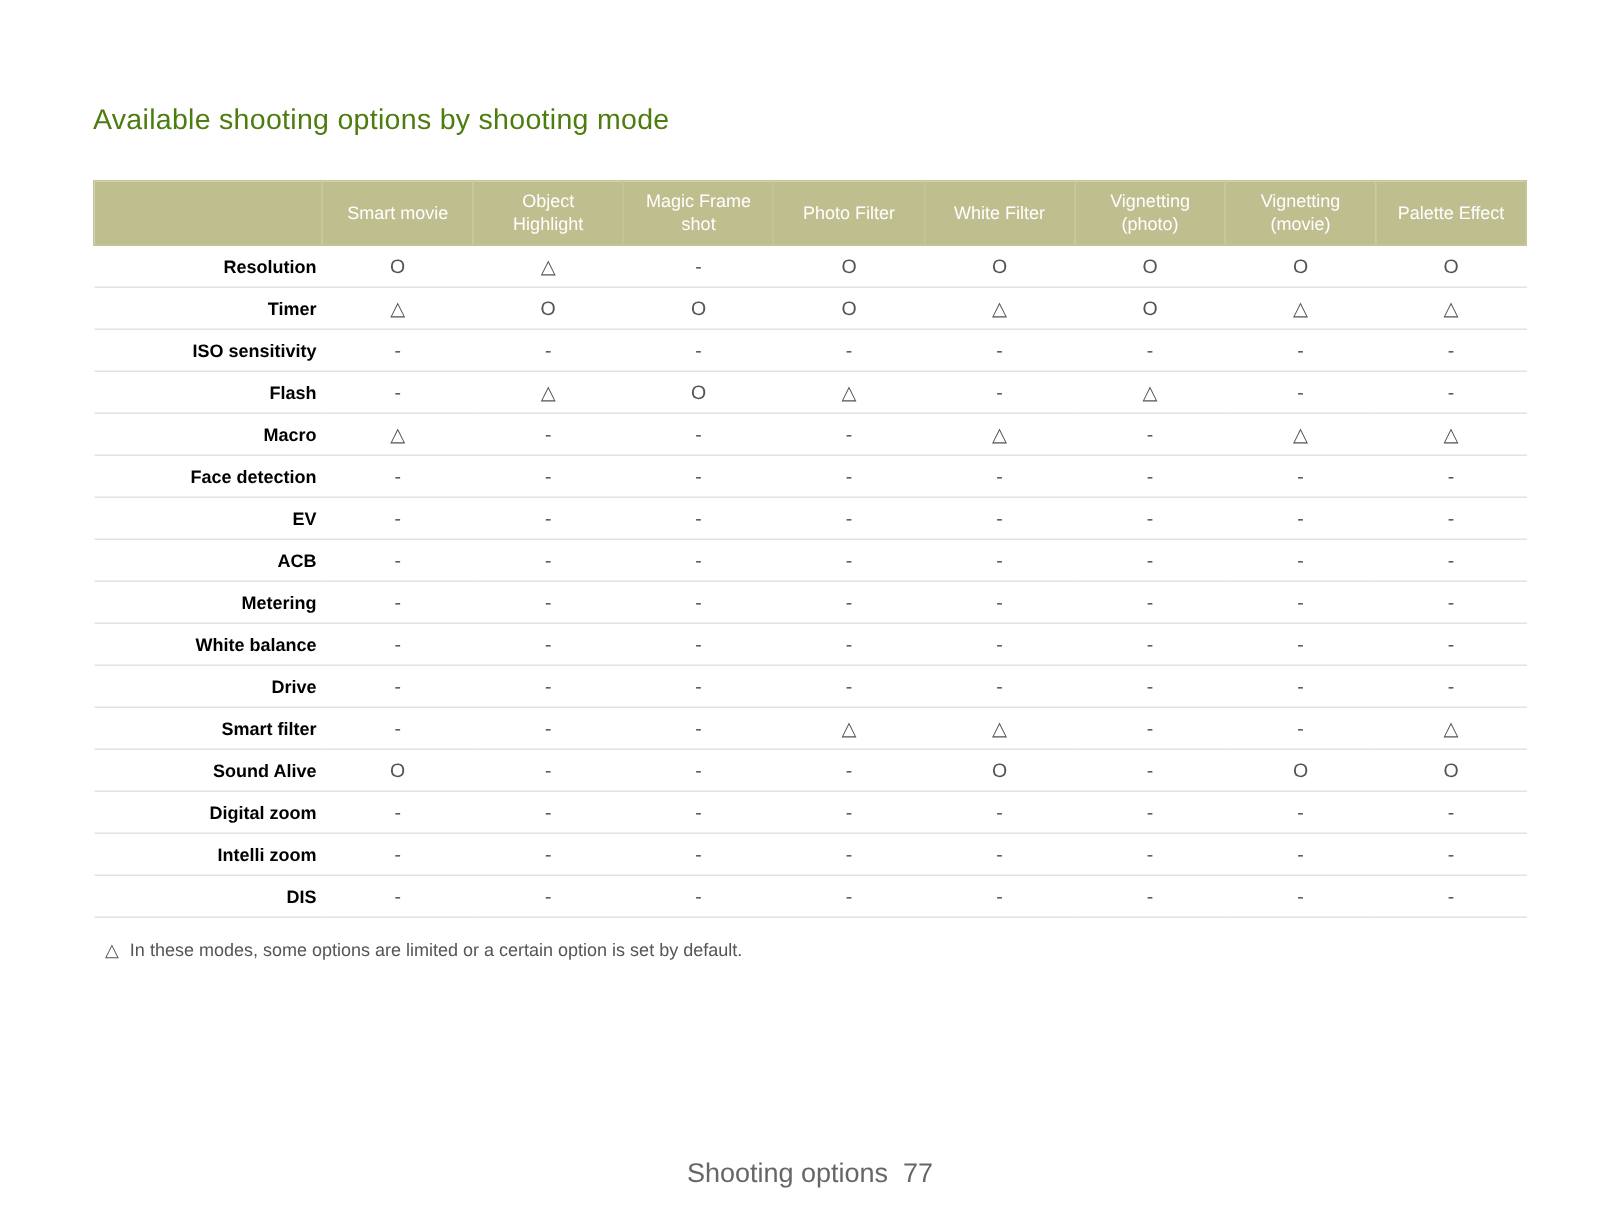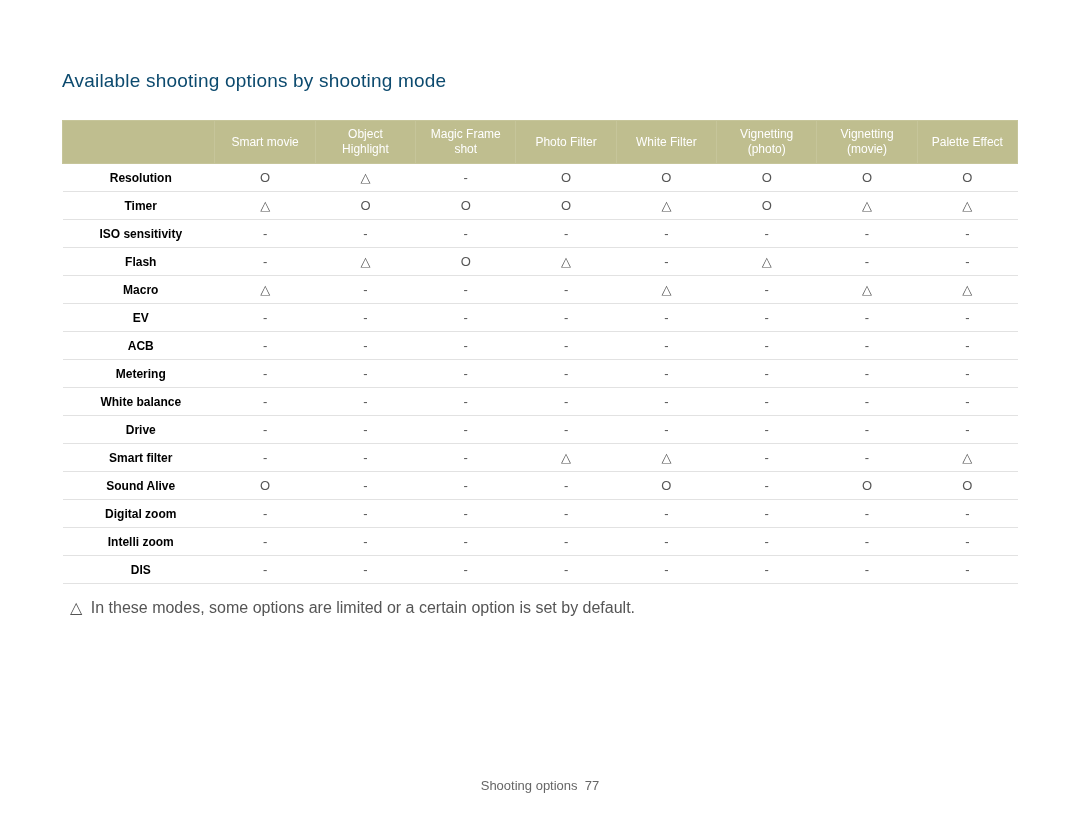--- a/index.html
+++ b/index.html
@@ -12,21 +12,21 @@
     color: #333;
   }
   .page {
     padding: 70px 62px 0 62px;
     box-sizing: border-box;
     position: relative;
     height: 100%;
   }
   .title {
     font-size: 19px;
-    color: #0c4a6e;
+    color: #4d7c0f;
     font-weight: 300;
     margin-bottom: 28px;
     letter-spacing: 0.2px;
   }
   table {
     border-collapse: collapse;
     width: 100%;
     font-size: 12px;
   }
   thead th {
@@ -45,46 +45,46 @@
   }
   tbody td {
     border-bottom: 1px solid #e2e2e2;
     text-align: center;
     padding: 5px 4px;
     font-size: 13px;
     color: #555;
     height: 17px;
   }
   tbody td.rowname {
-    text-align: center;
+    text-align: right;
     font-weight: 700;
     font-size: 12px;
     color: #000;
     padding-left: 8px;
   }
   .sym {
     font-family: Arial, sans-serif;
   }
   .footnote {
-    font-size: 16px;
+    font-size: 12px;
     color: #555;
     margin-top: 14px;
     padding-left: 8px;
   }
   .footnote .tri {
     display: inline-block;
     margin-right: 4px;
   }
   .pagefoot {
     position: absolute;
     bottom: 22px;
     left: 0;
     right: 0;
     text-align: center;
-    font-size: 13px;
+    font-size: 18px;
     color: #666;
   }
   col.name { width: 152px; }
   col.mode { width: 100px; }
 </style>
 </head>
 <body>
 <div class="page">
 
 <div class="title">Available shooting options by shooting mode</div>
@@ -164,20 +164,31 @@
           <td class="sym">△</td>
           <td class="sym">-</td>
           <td class="sym">-</td>
           <td class="sym">-</td>
           <td class="sym">△</td>
           <td class="sym">-</td>
           <td class="sym">△</td>
           <td class="sym">△</td>
         </tr>
         <tr>
+          <td class="rowname">Face detection</td>
+          <td class="sym">-</td>
+          <td class="sym">-</td>
+          <td class="sym">-</td>
+          <td class="sym">-</td>
+          <td class="sym">-</td>
+          <td class="sym">-</td>
+          <td class="sym">-</td>
+          <td class="sym">-</td>
+        </tr>
+        <tr>
           <td class="rowname">EV</td>
           <td class="sym">-</td>
           <td class="sym">-</td>
           <td class="sym">-</td>
           <td class="sym">-</td>
           <td class="sym">-</td>
           <td class="sym">-</td>
           <td class="sym">-</td>
           <td class="sym">-</td>
         </tr>

